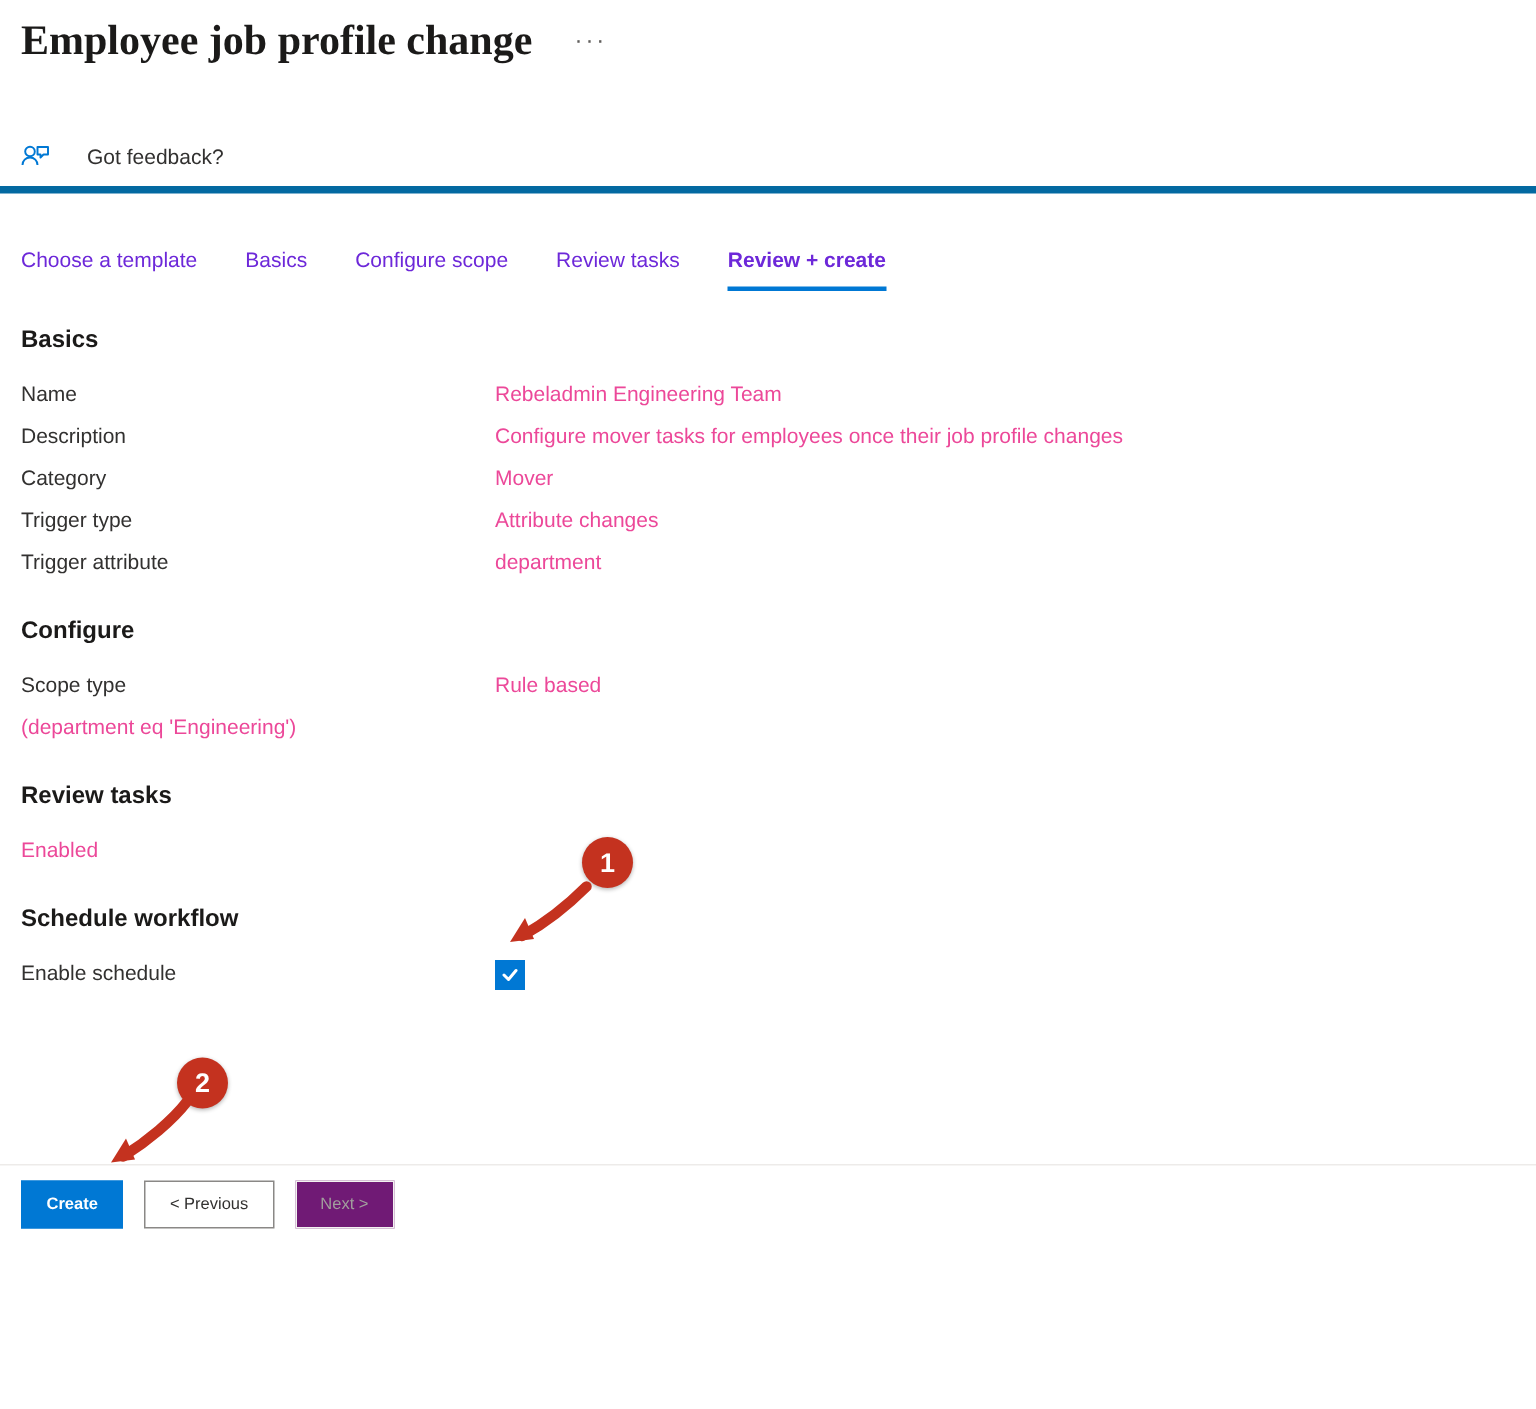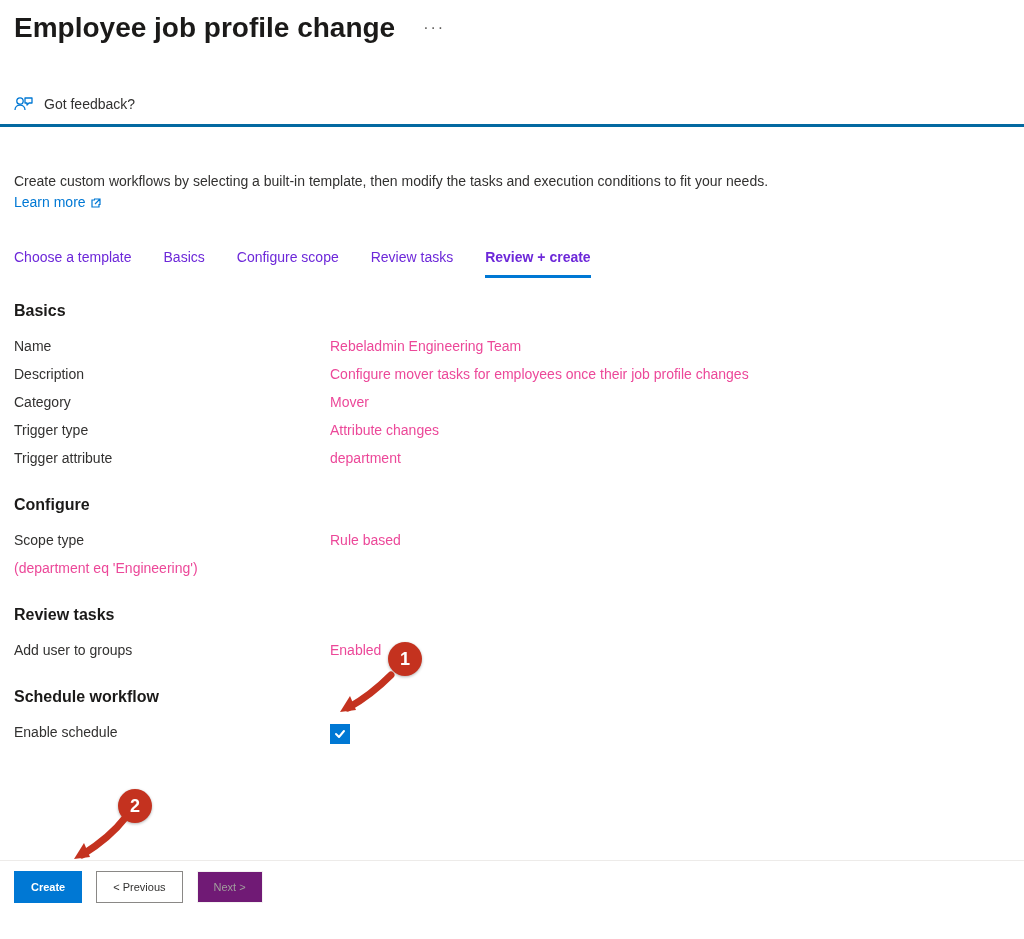--- a/index.html
+++ b/index.html
@@ -18,34 +18,35 @@
   .title-row {
     display: flex;
     align-items: center;
     gap: 24px;
   }
   .page-title {
     font-size: 28px;
     font-weight: 600;
     color: #1b1a19;
     margin: 0;
+    font-family: Liberation Serif, serif;
   }
   .ellipsis-btn {
     font-size: 16px;
     color: #605e5c;
     letter-spacing: 2px;
     cursor: pointer;
     padding: 4px;
   }
   .feedback-bar {
     display: flex;
     align-items: center;
-    gap: 10px;
+    gap: 24px;
     padding: 18px 14px 10px;
-    border-bottom: 3px solid #0369a1;
+    border-bottom: 5px solid #0369a1;
     margin-top: 24px;
     text-align: center;
   }
   .feedback-icon svg { display:block; }
   .feedback-text {
     color: #323130;
     font-size: 14px;
     cursor: pointer;
   }
   .intro {
@@ -172,29 +173,20 @@
     <span class="feedback-icon">
       <svg width="20" height="20" viewBox="0 0 20 20" fill="none">
         <circle cx="6" cy="7" r="3.2" stroke="#0078d4" stroke-width="1.3"></circle>
         <path d="M1 16c0-2.8 2.2-5 5-5s5 2.2 5 5" stroke="#0078d4" stroke-width="1.3" fill="none"></path>
         <path d="M11 4h7v5h-3l-2 2v-2h-2z" stroke="#0078d4" stroke-width="1.3" fill="none" stroke-linejoin="round"></path>
       </svg>
     </span>
     <span class="feedback-text">Got feedback?</span>
   </div>
 
-  <div class="intro">
-    <span>Create custom workflows by selecting a built-in template, then modify the tasks and execution conditions to fit your needs.</span><br>
-    <a class="learn-more">
-      <span>Learn more</span>
-      <svg width="12" height="12" viewBox="0 0 12 12">
-          <path d="M4 2h6v6M10 2L5 7M5 3H2v7h7V7" stroke="#0078d4" stroke-width="1.2" fill="none"></path>
-        </svg>
-    </a>
-  </div>
 
   <div class="tabs">
     <div class="tab">Choose a template</div>
     <div class="tab">Basics</div>
     <div class="tab">Configure scope</div>
     <div class="tab">Review tasks</div>
     <div class="tab active">Review + create</div>
   </div>
 
   <div class="section">
@@ -228,21 +220,20 @@
       <div class="kv-value">Rule based</div>
     </div>
     <div class="kv-row">
       <div class="kv-value">(department eq 'Engineering')</div>
     </div>
   </div>
 
   <div class="section">
     <h3>Review tasks</h3>
     <div class="kv-row">
-      <div class="kv-label">Add user to groups</div>
       <div class="kv-value">Enabled</div>
     </div>
   </div>
 
   <div class="section" style="position:relative;">
     <h3>Schedule workflow</h3>
     <div class="kv-row">
       <div class="kv-label">Enable schedule</div>
       <div class="kv-value">
         <span class="checkbox">

